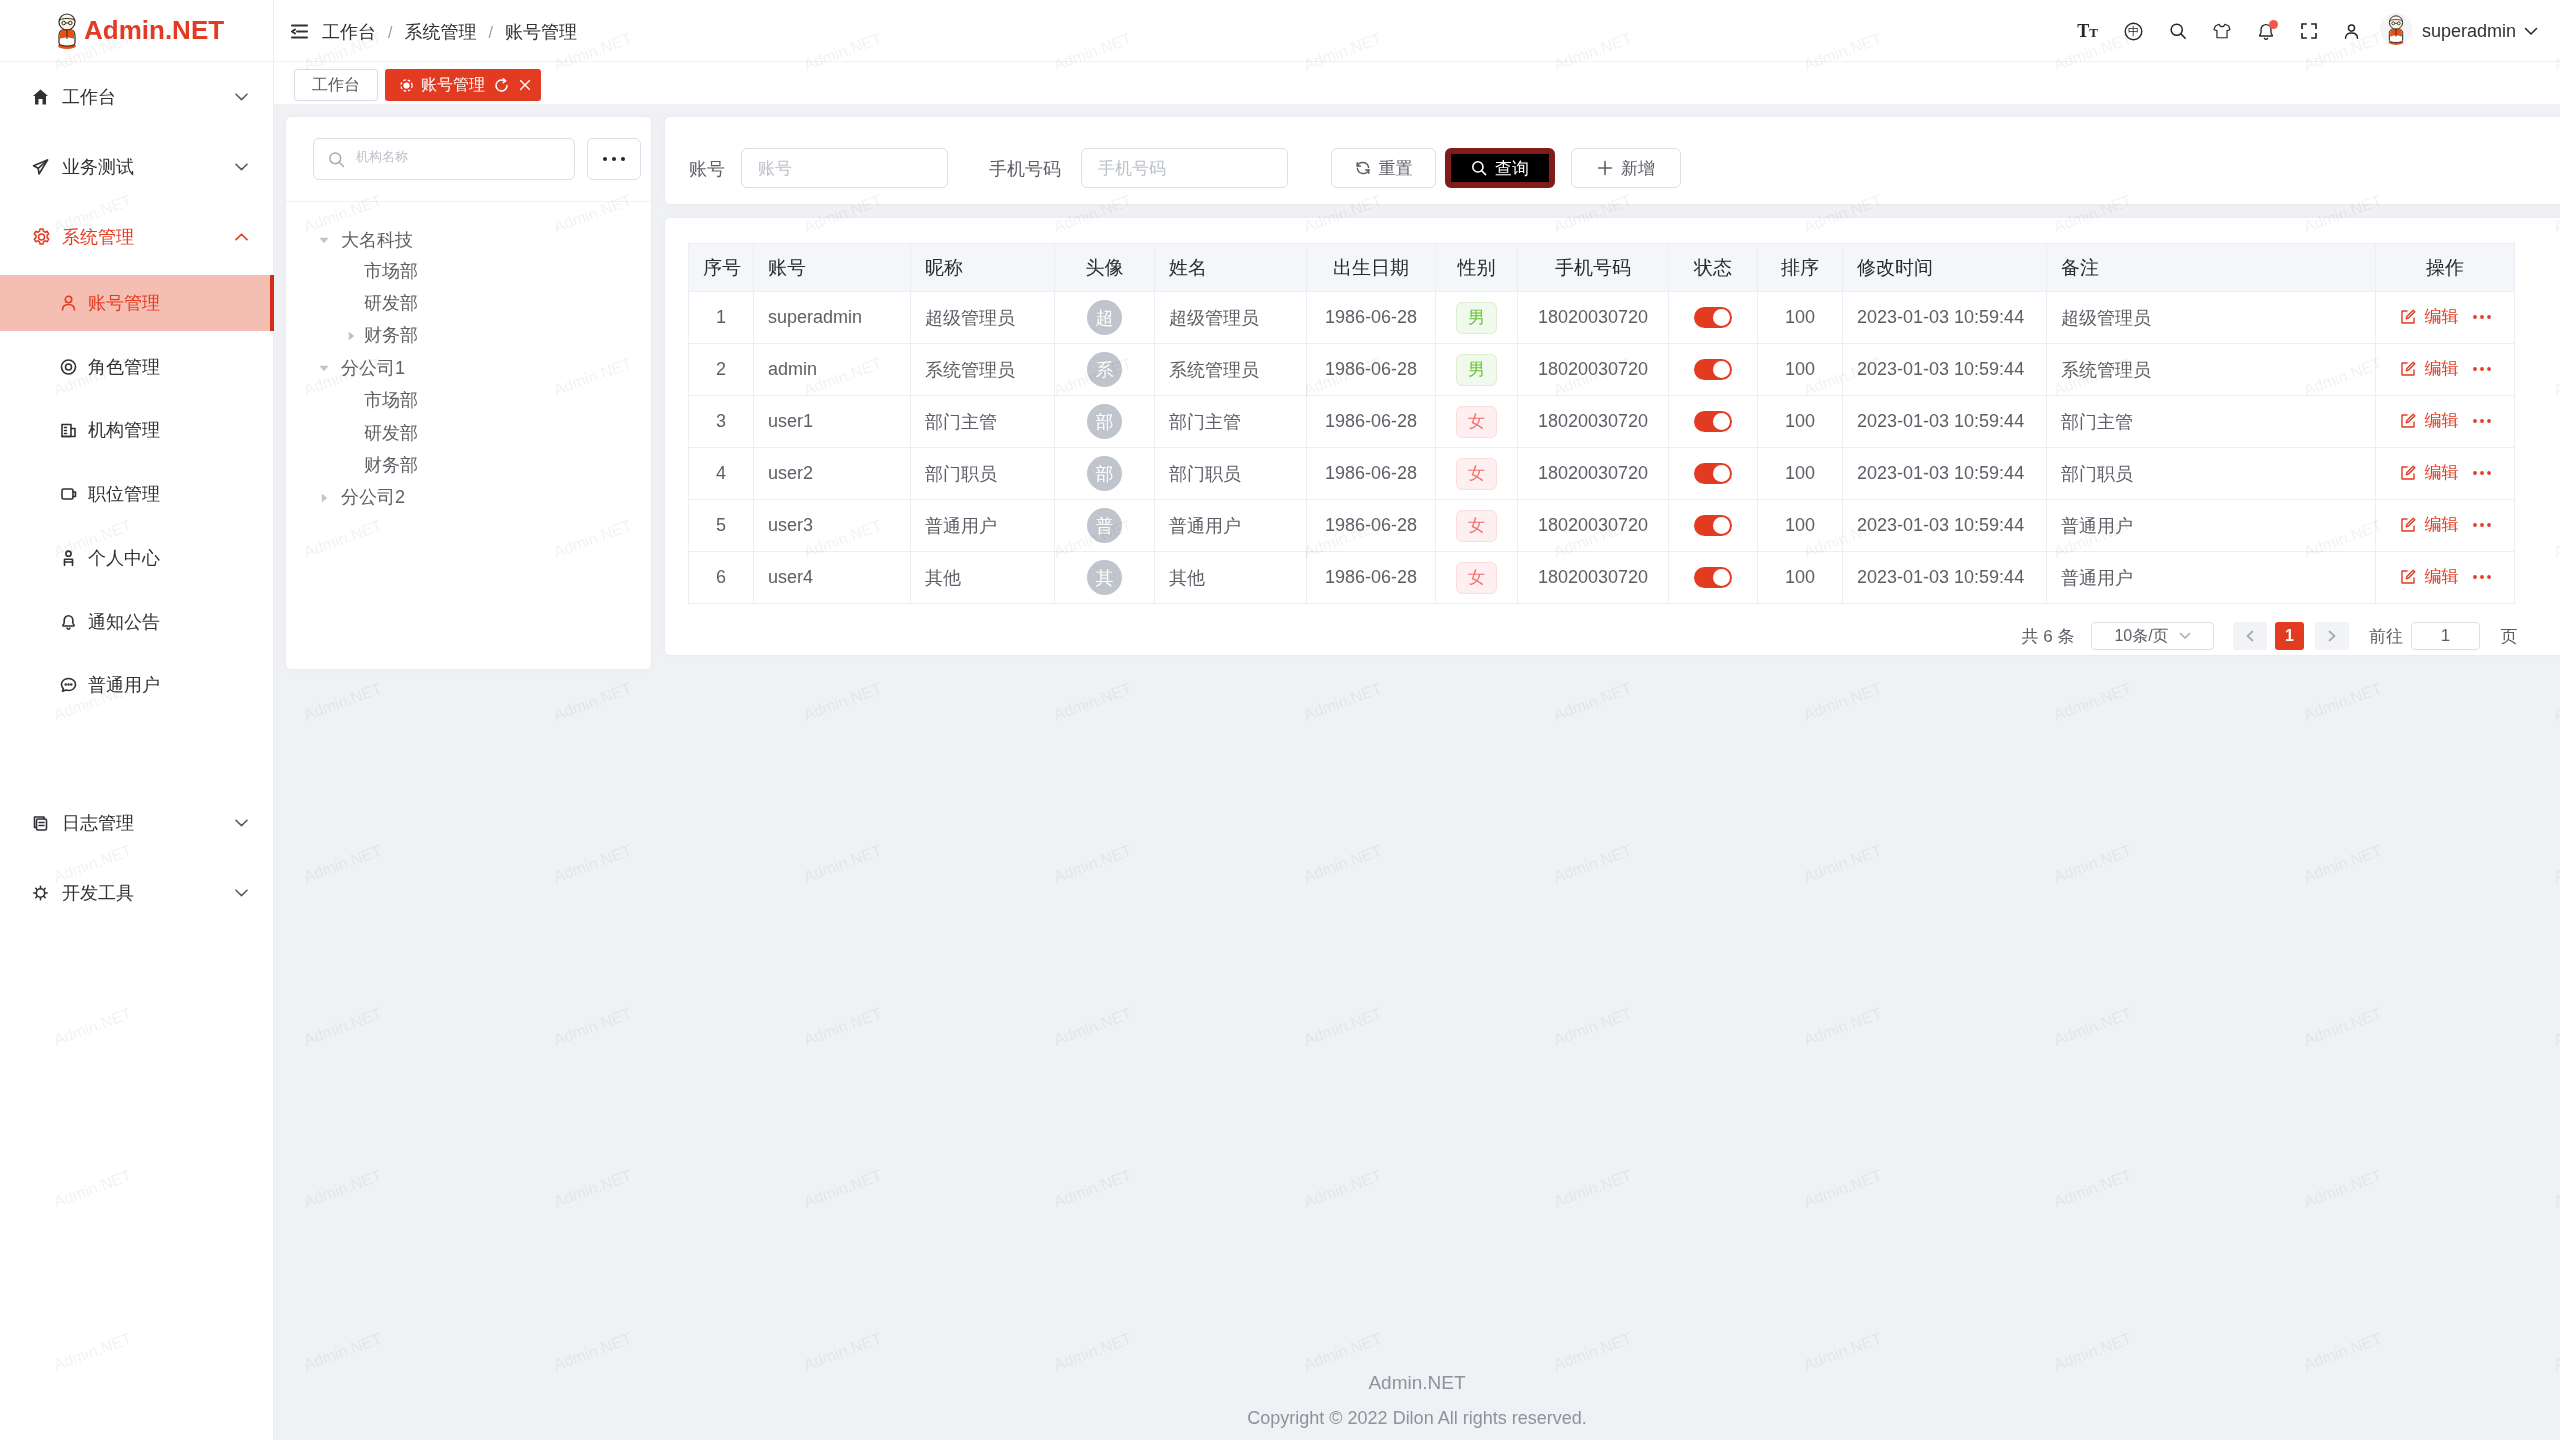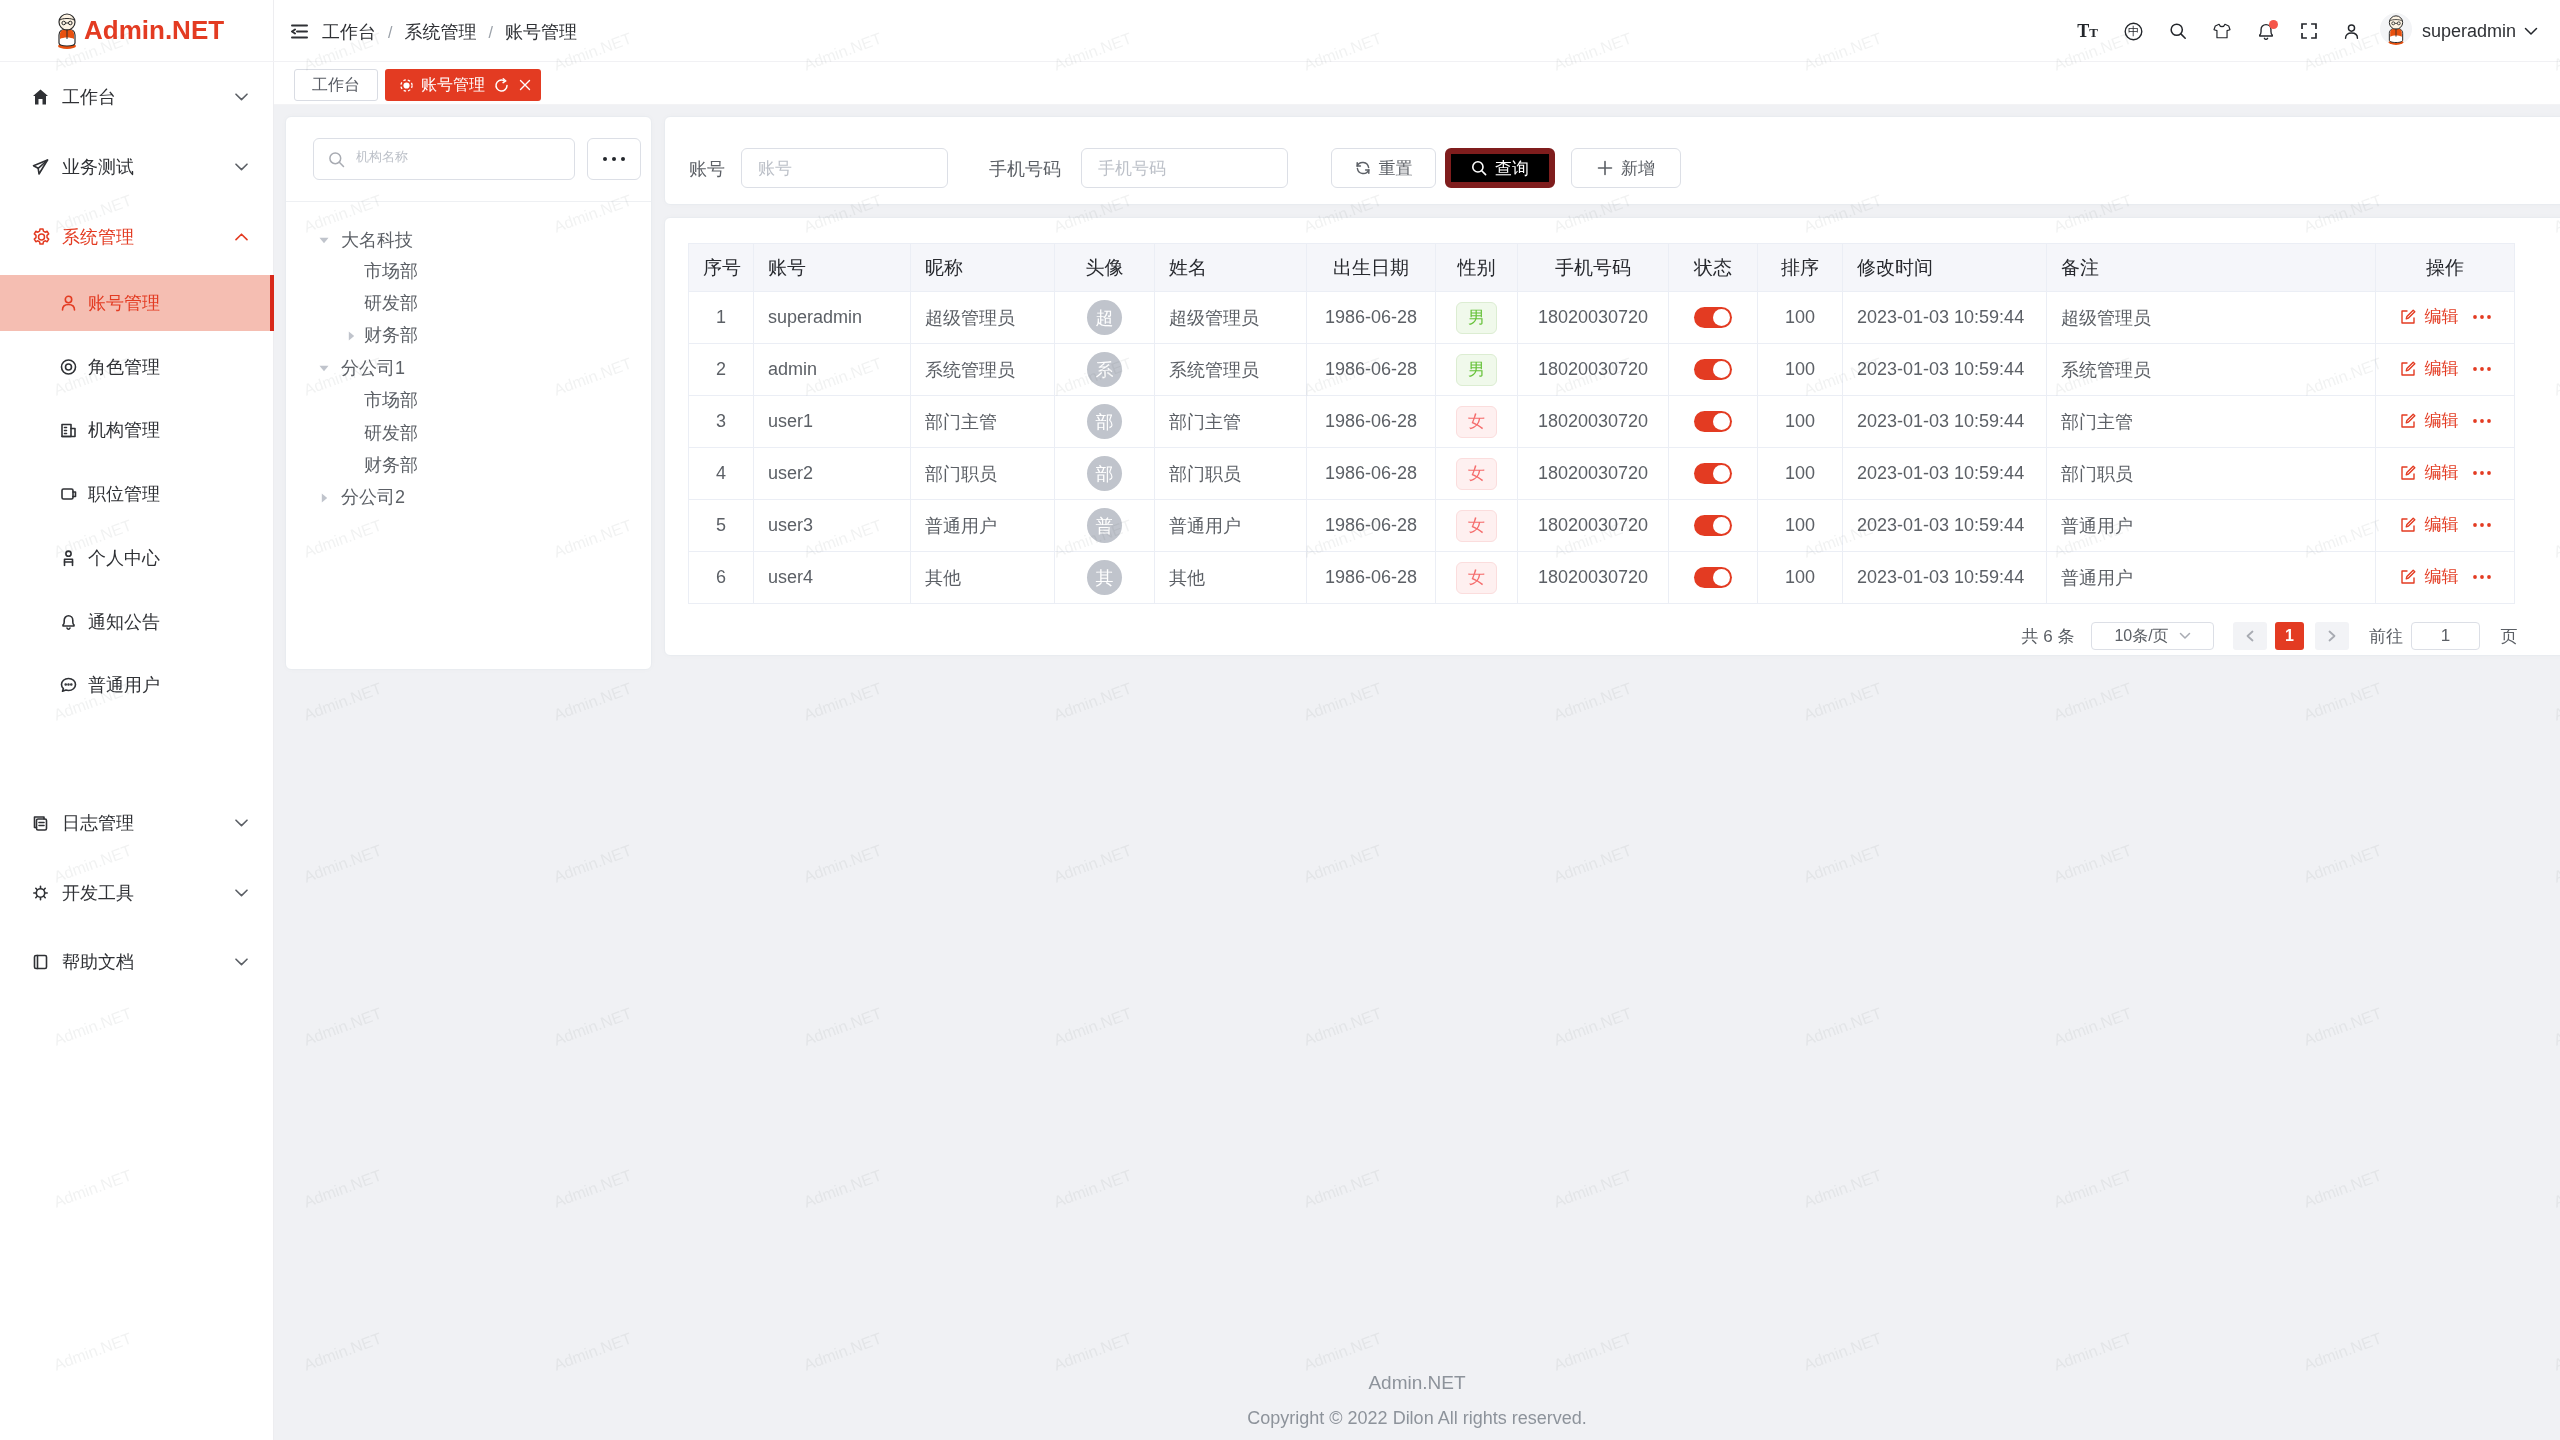--- a/index.html
+++ b/index.html
@@ -231,34 +231,20 @@
       </span>
     </div>
 <div class="mi " style="top:865px;">
       <span class="ico">
         <svg width="17" height="17" viewBox="0 0 17 17" fill="none" stroke="#2f3135" stroke-width="1.6" stroke-linecap="round" stroke-linejoin="round">
           <circle cx="8.5" cy="8.5" r="4.2"></circle>
           <path d="M8.5 1.8 v2 M8.5 13.2 v2 M1.8 8.5 h2 M13.2 8.5 h2 M3.8 3.8 l1.4 1.4 M11.8 11.8 l1.4 1.4 M3.8 13.2 l1.4-1.4 M11.8 5.2 l1.4-1.4" stroke-dasharray="0"></path>
         </svg>
       </span>
       <span class="txt">开发工具</span>
-      <span class="arr">
-        <svg width="13" height="8" viewBox="0 0 13 8" fill="none" stroke="#5c6066" stroke-width="1.6" stroke-linecap="round" stroke-linejoin="round">
-          <path d="M1 1.2 L6.5 6.6 L12 1.2"></path>
-        </svg>
-      </span>
-    </div>
-<div class="mi " style="top:934px;">
-      <span class="ico">
-        <svg width="17" height="17" viewBox="0 0 17 17" fill="none" stroke="#2f3135" stroke-width="1.6" stroke-linecap="round" stroke-linejoin="round">
-          <rect x="2.5" y="2" width="12" height="13" rx="1.5"></rect>
-          <path d="M5.5 2 L5.5 15"></path>
-        </svg>
-      </span>
-      <span class="txt">帮助文档</span>
       <span class="arr">
         <svg width="13" height="8" viewBox="0 0 13 8" fill="none" stroke="#5c6066" stroke-width="1.6" stroke-linecap="round" stroke-linejoin="round">
           <path d="M1 1.2 L6.5 6.6 L12 1.2"></path>
         </svg>
       </span>
     </div>
 </div>
 
 <div id="navbar">
   <div class="abs" style="left:17px;top:24px;">

